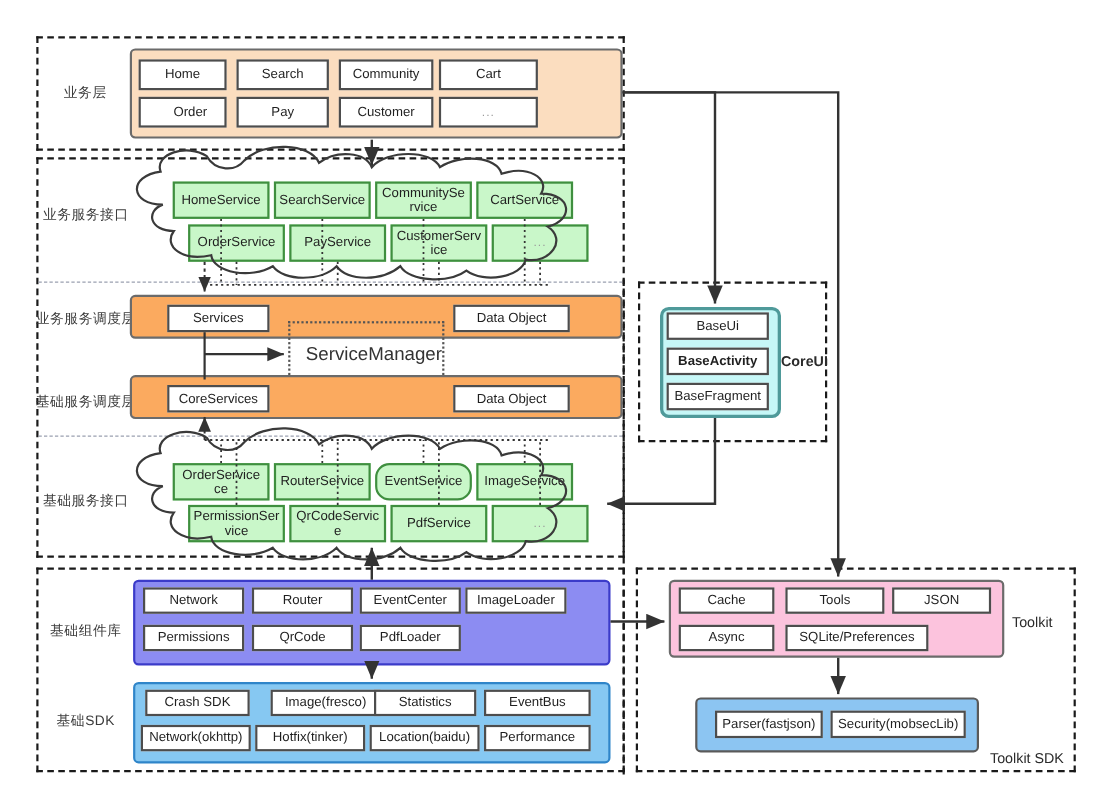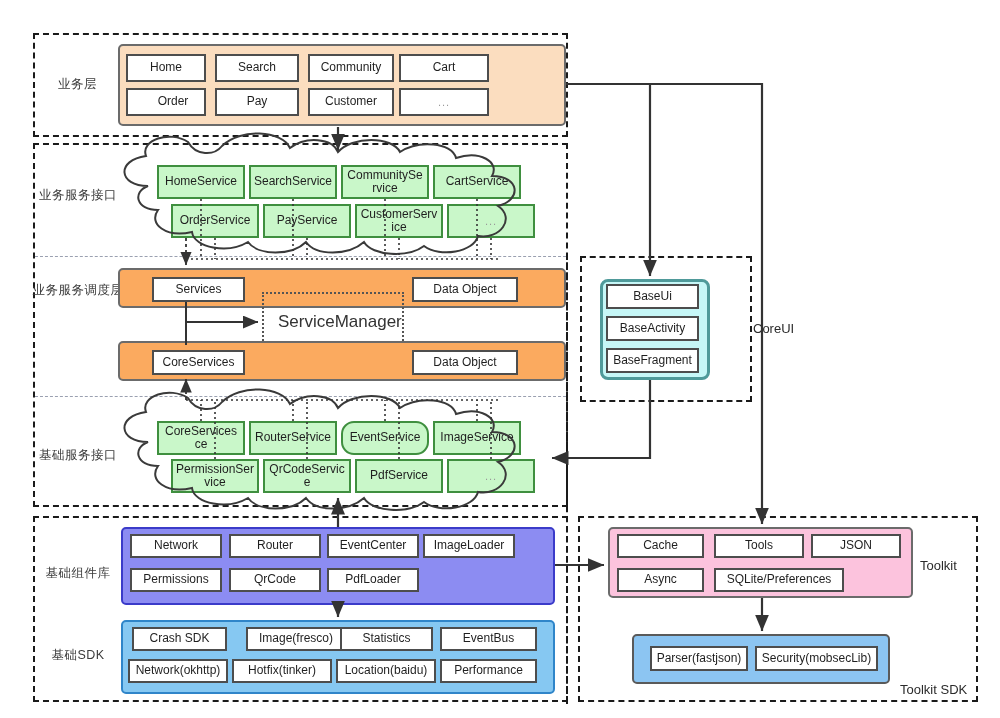--- a/index.html
+++ b/index.html
@@ -49,20 +49,21 @@
   <div class="dashed-region" style="left:33px;top:516px;width:535px;height:186px;"></div>
 
   <div class="dashed-region" style="left:580px;top:256px;width:172px;height:146px;"></div>
 
   <div class="dashed-region" style="left:578px;top:516px;width:400px;height:186px;"></div>
   <div class="dashed-region" style="left:566px;top:254px;width:2px;height:450px;border-top:none;border-bottom:none;border-right:none;"></div>
 
   <div class="layer-label" style="left:40px;top:72px;width:75px;height:24px;">业务层</div>
   <div class="layer-label" style="left:38px;top:165px;width:80px;height:60px;text-align:right;">业务服务接口</div>
   <div class="layer-label" style="left:36px;top:265px;width:84px;height:50px;">业务服务调度层</div>
+  <div class="layer-label" style="left:36px;top:340px;width:84px;height:50px;">基础服务调度层</div>
   <div class="layer-label" style="left:38px;top:425px;width:80px;height:60px;">基础服务接口</div>
   <div class="layer-label" style="left:38px;top:550px;width:80px;height:46px;">基础组件库</div>
   <div class="layer-label" style="left:38px;top:632px;width:80px;height:46px;">基础SDK</div>
 
   <div class="panel peach" style="left:118px;top:44px;width:448px;height:82px;"></div>
   <div class="chip" style="left:126px;top:54px;width:80px;height:28px;">Home</div>
   <div class="chip" style="left:215px;top:54px;width:84px;height:28px;">Search</div>
   <div class="chip" style="left:308px;top:54px;width:86px;height:28px;">Community</div>
   <div class="chip" style="left:399px;top:54px;width:90px;height:28px;">Cart</div>
   <div class="chip" style="left:126px;top:88px;width:80px;height:28px;padding-left:16px;">Order</div>
@@ -82,21 +83,21 @@
   <div class="panel orange" style="left:118px;top:268px;width:448px;height:40px;"></div>
   <div class="chip" style="left:152px;top:277px;width:93px;height:25px;">Services</div>
   <div class="chip" style="left:412px;top:277px;width:106px;height:25px;">Data Object</div>
 
   <div class="smgr" style="left:262px;top:292px;width:142px;height:60px;">ServiceManager</div>
 
   <div class="panel orange" style="left:118px;top:341px;width:448px;height:40px;"></div>
   <div class="chip" style="left:152px;top:350px;width:93px;height:25px;">CoreServices</div>
   <div class="chip" style="left:412px;top:350px;width:106px;height:25px;">Data Object</div>
 
-  <div class="chip green" style="left:157px;top:421px;width:88px;height:34px;">CoreServices ce</div>
+  <div class="chip green" style="left:157px;top:421px;width:88px;height:34px;">OrderService ce</div>
   <div class="chip green" style="left:249px;top:421px;width:88px;height:34px;">RouterService</div>
   <div class="chip green" style="left:341px;top:421px;width:88px;height:34px;border-radius:13px;">EventService</div>
   <div class="chip green" style="left:433px;top:421px;width:88px;height:34px;">ImageService</div>
   <div class="chip green" style="left:171px;top:459px;width:88px;height:34px;">PermissionSer vice</div>
   <div class="chip green" style="left:263px;top:459px;width:88px;height:34px;">QrCodeServic e</div>
   <div class="chip green" style="left:355px;top:459px;width:88px;height:34px;">PdfService</div>
   <div class="chip green ell" style="left:447px;top:459px;width:88px;height:34px;">...</div>
 
   <div class="panel purple" style="left:121px;top:527px;width:434px;height:78px;"></div>
   <div class="chip" style="left:130px;top:534px;width:92px;height:24px;">Network</div>
@@ -112,23 +113,23 @@
   <div class="chip" style="left:234px;top:627px;width:100px;height:24px;margin-left:12px;">Image(fresco)</div>
   <div class="chip" style="left:340px;top:627px;width:93px;height:24px;">Statistics</div>
   <div class="chip" style="left:440px;top:627px;width:97px;height:24px;">EventBus</div>
   <div class="chip" style="left:128px;top:659px;width:100px;height:24px;">Network(okhttp)</div>
   <div class="chip" style="left:232px;top:659px;width:100px;height:24px;">Hotfix(tinker)</div>
   <div class="chip" style="left:336px;top:659px;width:100px;height:24px;">Location(baidu)</div>
   <div class="chip" style="left:440px;top:659px;width:97px;height:24px;">Performance</div>
 
   <div class="panel cyan" style="left:600px;top:279px;width:110px;height:101px;border-radius:8px;"></div>
   <div class="chip" style="left:606px;top:284px;width:93px;height:25px;">BaseUi</div>
-  <div class="chip" style="left:606px;top:316px;width:93px;height:25px;">BaseActivity</div>
+  <div class="chip" style="left:606px;top:316px;width:93px;height:25px;font-weight:bold;">BaseActivity</div>
   <div class="chip" style="left:606px;top:348px;width:93px;height:25px;">BaseFragment</div>
-  <div class="sidelabel" style="left:753px;top:321px;">CoreUI</div>
+  <div class="sidelabel" style="left:710px;top:321px;font-weight:bold;">CoreUI</div>
 
   <div class="panel pink" style="left:608px;top:527px;width:305px;height:71px;"></div>
   <div class="chip" style="left:617px;top:534px;width:87px;height:24px;">Cache</div>
   <div class="chip" style="left:714px;top:534px;width:90px;height:24px;">Tools</div>
   <div class="chip" style="left:811px;top:534px;width:90px;height:24px;">JSON</div>
   <div class="chip" style="left:617px;top:568px;width:87px;height:24px;">Async</div>
   <div class="chip" style="left:714px;top:568px;width:130px;height:24px;">SQLite/Preferences</div>
   <div class="sidelabel" style="left:920px;top:558px;">Toolkit</div>
 
   <div class="panel lightblue" style="left:632px;top:634px;width:258px;height:50px;"></div>

